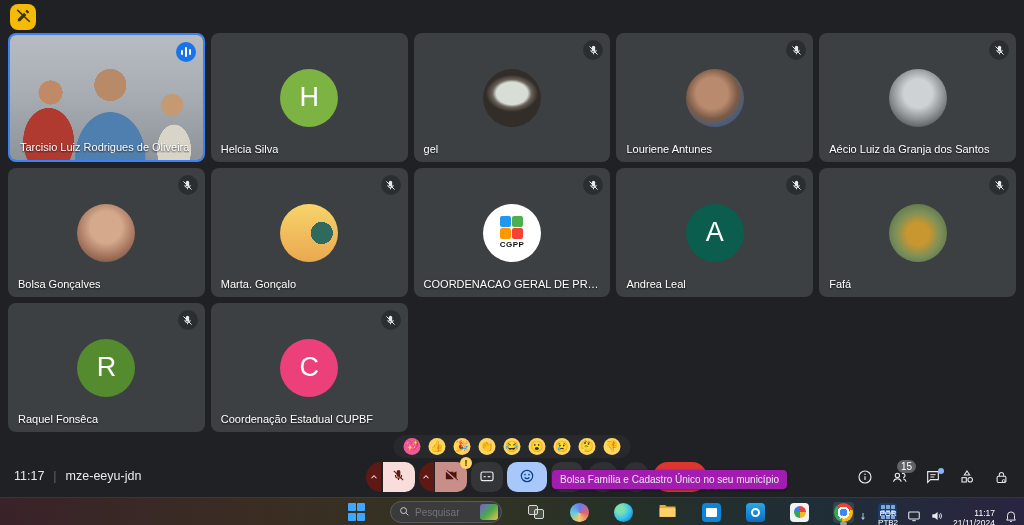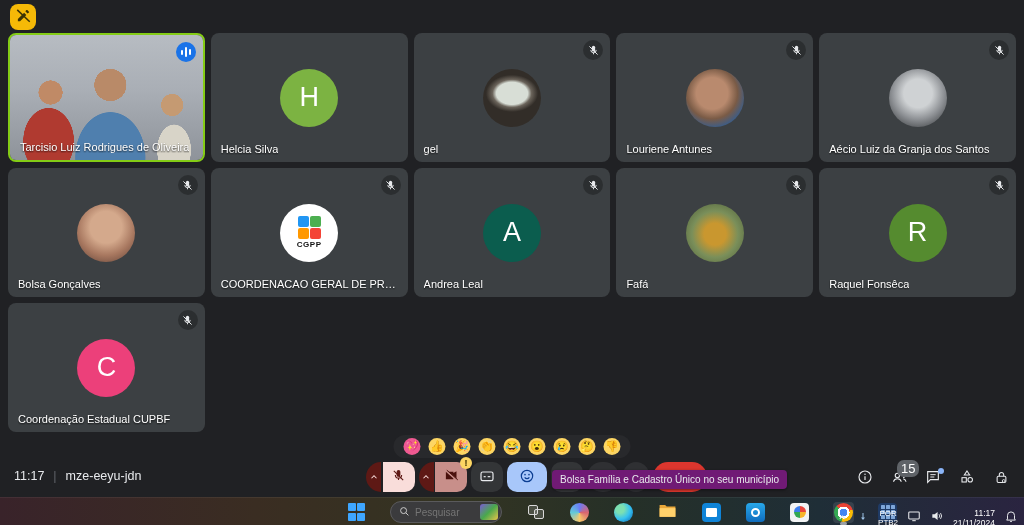--- a/index.html
+++ b/index.html
@@ -9,21 +9,21 @@
 
   
   .annotate-btn { position:absolute; left:10px; top:4px; width:26px; height:26px; border:none;
     border-radius:8px; background:#f5b907; display:flex; align-items:center; justify-content:center; cursor:pointer; }
 
   
   .grid { position:absolute; left:8px; top:33px; width:1008px;
     display:grid; grid-template-columns:repeat(5,1fr); gap:6px; }
   .tile { position:relative; height:129px; background:#3c4043; border-radius:8px;
     display:flex; align-items:center; justify-content:center; overflow:hidden; }
-  .tile.speaking { border:2px solid #84cc16; }
+  .tile.speaking { border:2px solid #3b82f6; }
   .pname { position:absolute; left:10px; bottom:7px; color:#fff; font-size:11px; max-width:90%;
     white-space:nowrap; overflow:hidden; text-overflow:ellipsis; text-shadow:0 1px 2px rgba(0,0,0,.8); }
   .micoff { position:absolute; top:7px; right:7px; width:20px; height:20px; border-radius:50%;
     background:rgba(0,0,0,.28); display:flex; align-items:center; justify-content:center; }
   .speakind { position:absolute; top:7px; right:7px; width:20px; height:20px; border-radius:50%;
     background:#1a73e8; display:flex; align-items:center; justify-content:center; gap:1.5px; }
   .speakind i { display:block; width:2.5px; background:#fff; border-radius:2px; }
   .speakind i:nth-child(1){height:5px;} .speakind i:nth-child(2){height:10px;} .speakind i:nth-child(3){height:6px;}
 
   .avatar { width:58px; height:58px; border-radius:50%; display:flex; align-items:center; justify-content:center;
@@ -75,26 +75,26 @@
   .cbtn { height:30px; border:none; border-radius:10px; display:flex; align-items:center; justify-content:center; cursor:pointer; }
   .mic-btn { width:32px; border-radius:0 10px 10px 0; background:#f9ddda; }
   .cam-btn { width:32px; border-radius:0 10px 10px 0; background:#c88f8a; position:relative; }
   .cam-badge { position:absolute; top:-5px; right:-5px; width:12px; height:12px; border-radius:50%;
     background:#fdd663; color:#3c2f00; font-size:9px; font-weight:bold; display:flex; align-items:center; justify-content:center; }
   .dark-btn { width:32px; background:#333537; }
   .react-btn { width:40px; background:#a8c7fa; }
   .round-btn { width:32px; background:#2f3033; border-radius:16px; }
   .more-btn { width:26px; background:#2f3033; border-radius:13px; color:#e8eaed; font-size:13px; }
   .leave-btn { width:54px; background:#dc362e; border-radius:16px; }
-  .tooltip { position:absolute; left:552px; top:470px; z-index:5; background:#701a75; color:#e8eaed;
+  .tooltip { position:absolute; left:552px; top:470px; z-index:5; background:#a21caf; color:#e8eaed;
     font-size:10px; padding:4px 8px; border-radius:4px; white-space:nowrap; box-shadow:0 1px 3px rgba(0,0,0,.5); }
 
   .panelicons { position:absolute; right:14px; top:470px; display:flex; align-items:center; gap:16px; }
   .picon { position:relative; width:18px; height:18px; display:flex; align-items:center; justify-content:center; cursor:pointer; }
-  .count-badge { position:absolute; top:-10px; left:7px; background:#5f6368; color:#fff; font-size:13px;
+  .count-badge { position:absolute; top:-10px; left:7px; background:#5f6368; color:#fff; font-size:10px;
     padding:1px 4px; border-radius:7px; }
   .blue-dot { position:absolute; top:-2px; right:-2px; width:6px; height:6px; border-radius:50%; background:#8ab4f8; }
 
   
   .taskbar { position:absolute; left:0; bottom:0; width:1024px; height:28px;
     background:linear-gradient(90deg,#39232a 0%,#3a2d22 25%,#333422 45%,#253028 62%,#1f2e37 80%,#2a2440 100%);
     border-top:1px solid rgba(255,255,255,.06); }
   .tb-center { position:absolute; left:346px; top:0; height:28px; display:flex; align-items:center; gap:23px; }
   .tb-ico { width:21px; height:21px; display:flex; align-items:center; justify-content:center; border-radius:4px; cursor:pointer; position:relative; }
   .tb-ico.active { background:rgba(255,255,255,.10); }
@@ -209,20 +209,31 @@
           <svg viewBox="0 0 24 24" width="13" height="13">
             <path fill="#e8eaed" d="M12 14a3 3 0 0 0 3-3V6a3 3 0 0 0-6 0v5a3 3 0 0 0 3 3z"></path>
             <path fill="none" stroke="#e8eaed" stroke-width="1.8" d="M7 11a5 5 0 0 0 10 0M12 16v3"></path>
             <line x1="4.5" y1="4.5" x2="19.5" y2="19.5" stroke="#e8eaed" stroke-width="1.8"></line>
           </svg>
         </div>
       <div class="avatar ph-marcia"></div>
       <div class="pname">Bolsa Gonçalves</div>
     </div>
 
+    <div class="tile">
+      <div class="micoff">
+          <svg viewBox="0 0 24 24" width="13" height="13">
+            <path fill="#e8eaed" d="M12 14a3 3 0 0 0 3-3V6a3 3 0 0 0-6 0v5a3 3 0 0 0 3 3z"></path>
+            <path fill="none" stroke="#e8eaed" stroke-width="1.8" d="M7 11a5 5 0 0 0 10 0M12 16v3"></path>
+            <line x1="4.5" y1="4.5" x2="19.5" y2="19.5" stroke="#e8eaed" stroke-width="1.8"></line>
+          </svg>
+        </div>
+      <div class="avatar ph-marta"></div>
+      <div class="pname">Marta. Gonçalo</div>
+    </div>
 
     <div class="tile">
       <div class="micoff">
           <svg viewBox="0 0 24 24" width="13" height="13">
             <path fill="#e8eaed" d="M12 14a3 3 0 0 0 3-3V6a3 3 0 0 0-6 0v5a3 3 0 0 0 3 3z"></path>
             <path fill="none" stroke="#e8eaed" stroke-width="1.8" d="M7 11a5 5 0 0 0 10 0M12 16v3"></path>
             <line x1="4.5" y1="4.5" x2="19.5" y2="19.5" stroke="#e8eaed" stroke-width="1.8"></line>
           </svg>
         </div>
       <div class="avatar logo-avatar">

